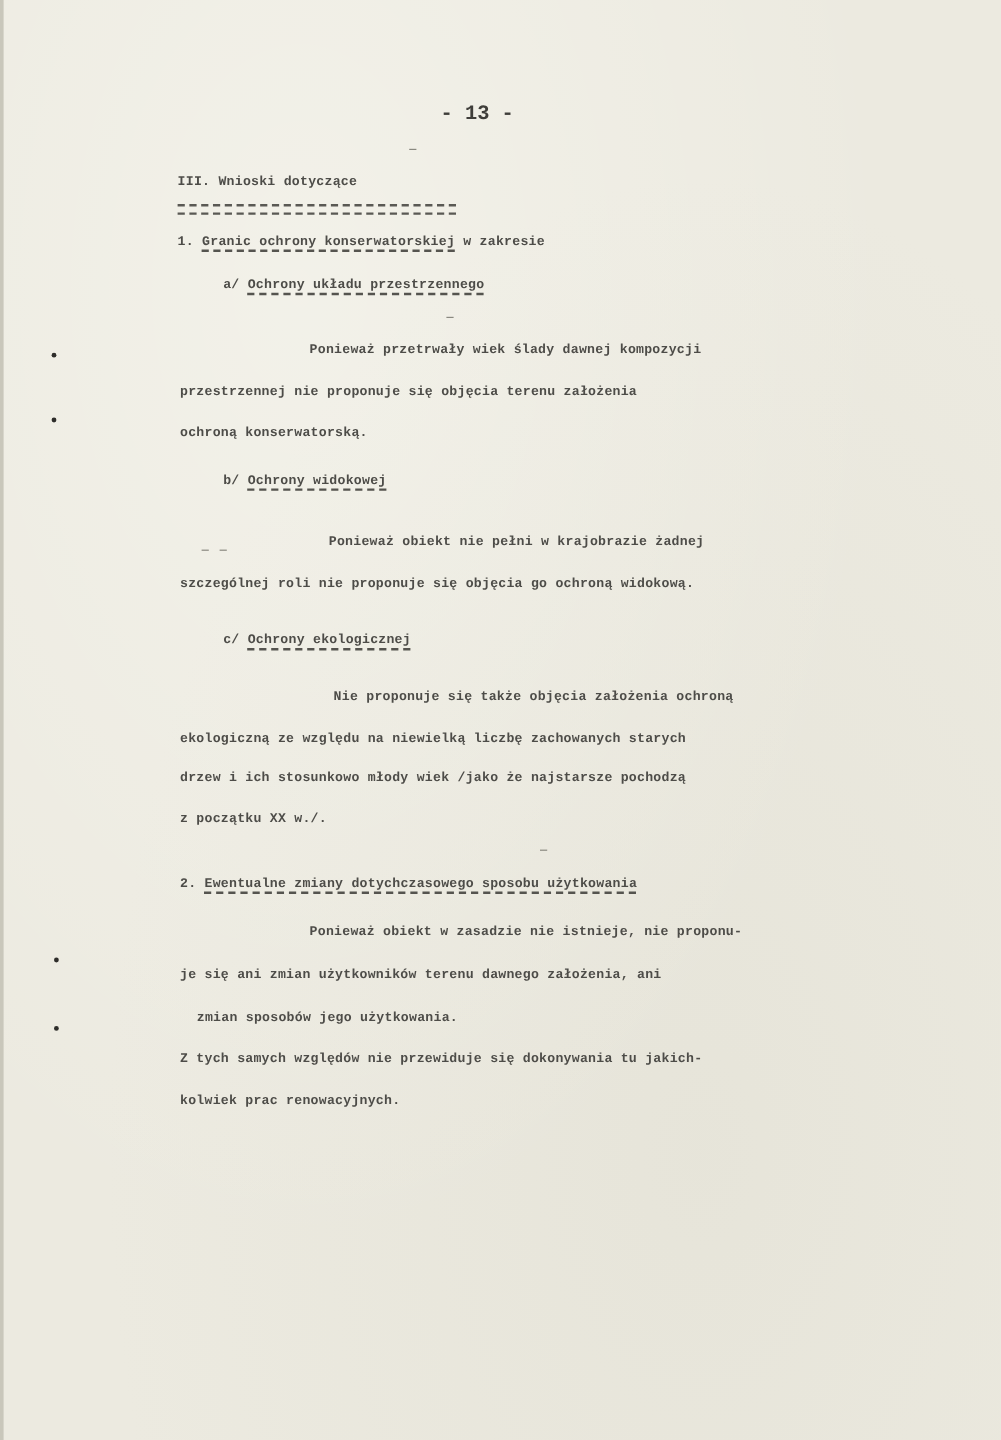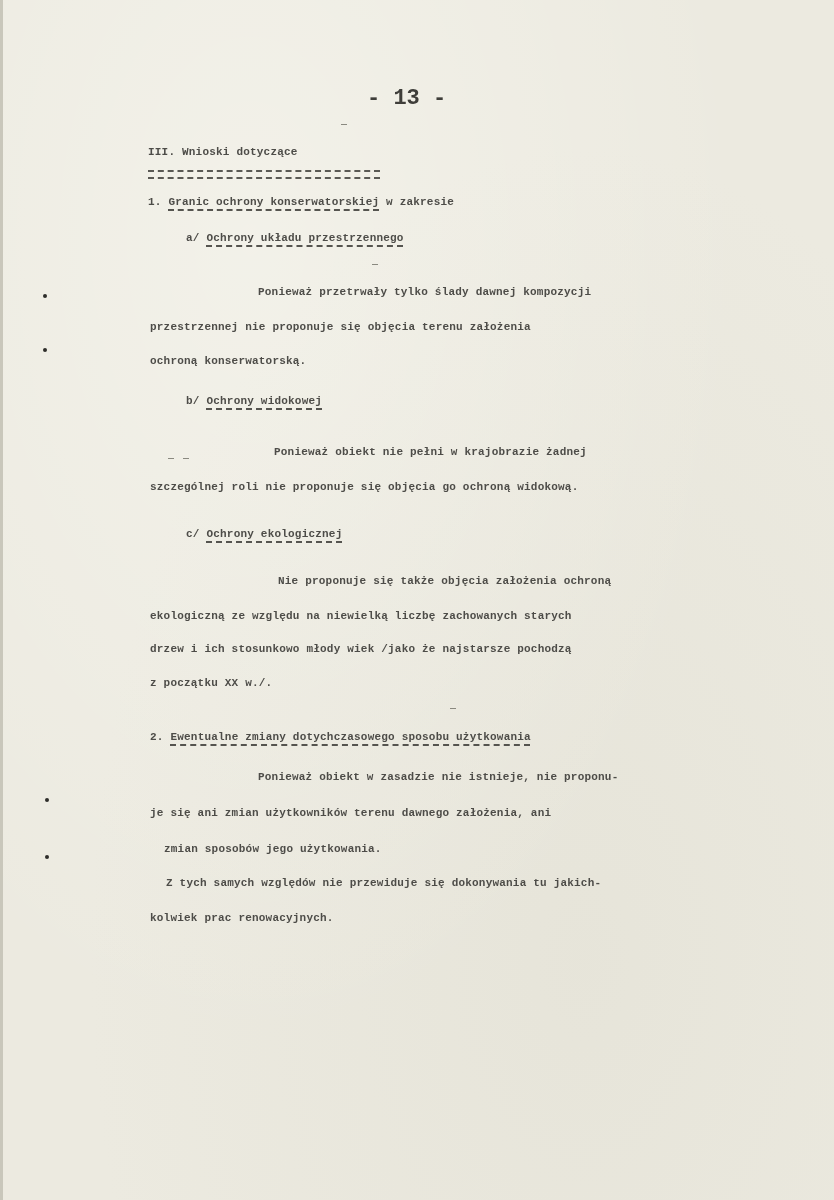--- a/index.html
+++ b/index.html
@@ -41,21 +41,21 @@
     .u {
       text-decoration: underline;
       text-decoration-style: dashed;
       text-decoration-thickness: 2px;
       text-underline-offset: 4px;
       text-decoration-color: #55544f;
     }
     .pagenum {
       position: absolute;
       left: 367px; top: 86px;
-      font-size: 22px;
+      font-size: 17px;
       font-weight: bold;
       color: #3f3e3a;
     }
     .equals-rule {
       position: absolute;
       left: 148px; top: 170px;
       width: 232px; height: 5px;
       border-top: 2px dashed #5a5954;
       border-bottom: 2px dashed #5a5954;
     }
@@ -78,39 +78,39 @@
   <div class="left-edge"></div>
 
   <div class="pagenum">- 13 -</div>
 
   <div class="line" style="left:148px; top:146px;">III. Wnioski dotyczące</div>
   <div class="equals-rule"></div>
 
   <div class="line" style="left:148px; top:196px;"><span>1.</span> <span class="u">Granic ochrony konserwatorskiej</span><span> w zakresie</span></div>
 
   <div class="line" style="left:186px; top:232px;"><span>a/</span> <span class="u">Ochrony układu przestrzennego</span></div>
-  <div class="line" style="left:258px; top:286px;">Ponieważ przetrwały tylko ślady dawnej kompozycji</div>
+  <div class="line" style="left:258px; top:286px;">Ponieważ przetrwały wiek ślady dawnej kompozycji</div>
   <div class="line" style="left:150px; top:321px;">przestrzennej nie proponuje się objęcia terenu założenia</div>
   <div class="line" style="left:150px; top:355px;">ochroną konserwatorską.</div>
 
   <div class="line" style="left:186px; top:395px;"><span>b/</span> <span class="u">Ochrony widokowej</span></div>
   <div class="line" style="left:274px; top:446px;">Ponieważ obiekt nie pełni w krajobrazie żadnej</div>
   <div class="line" style="left:150px; top:481px;">szczególnej roli nie proponuje się objęcia go ochroną widokową.</div>
 
   <div class="line" style="left:186px; top:528px;"><span>c/</span> <span class="u">Ochrony ekologicznej</span></div>
   <div class="line" style="left:258px; top:575px;margin-left:20px;">Nie proponuje się także objęcia założenia ochroną</div>
   <div class="line" style="left:150px; top:610px;">ekologiczną ze względu na niewielką liczbę zachowanych starych</div>
   <div class="line" style="left:150px; top:643px;">drzew i ich stosunkowo młody wiek /jako że najstarsze pochodzą</div>
   <div class="line" style="left:150px; top:677px;">z początku XX w./.</div>
 
   <div class="line" style="left:150px; top:731px;"><span>2.</span> <span class="u">Ewentualne zmiany dotychczasowego sposobu użytkowania</span></div>
   <div class="line" style="left:258px; top:771px;">Ponieważ obiekt w zasadzie nie istnieje, nie proponu-</div>
   <div class="line" style="left:150px; top:807px;">je się ani zmian użytkowników terenu dawnego założenia, ani</div>
   <div class="line" style="left:164px; top:843px;">zmian sposobów jego użytkowania.</div>
-  <div class="line" style="left:150px; top:877px;margin-left:16px;">Z tych samych względów nie przewiduje się dokonywania tu jakich-</div>
+  <div class="line" style="left:150px; top:877px;">Z tych samych względów nie przewiduje się dokonywania tu jakich-</div>
   <div class="line" style="left:150px; top:912px;">kolwiek prac renowacyjnych.</div>
 
   <div class="mark" style="left:43px; top:294px;"></div>
   <div class="mark" style="left:43px; top:348px;"></div>
   <div class="mark" style="left:45px; top:798px;"></div>
   <div class="mark" style="left:45px; top:855px;"></div>
 
   <div class="dash-mark" style="left:341px; top:124px;"></div>
   <div class="dash-mark" style="left:372px; top:264px;"></div>
   <div class="dash-mark" style="left:168px; top:458px;"></div>

